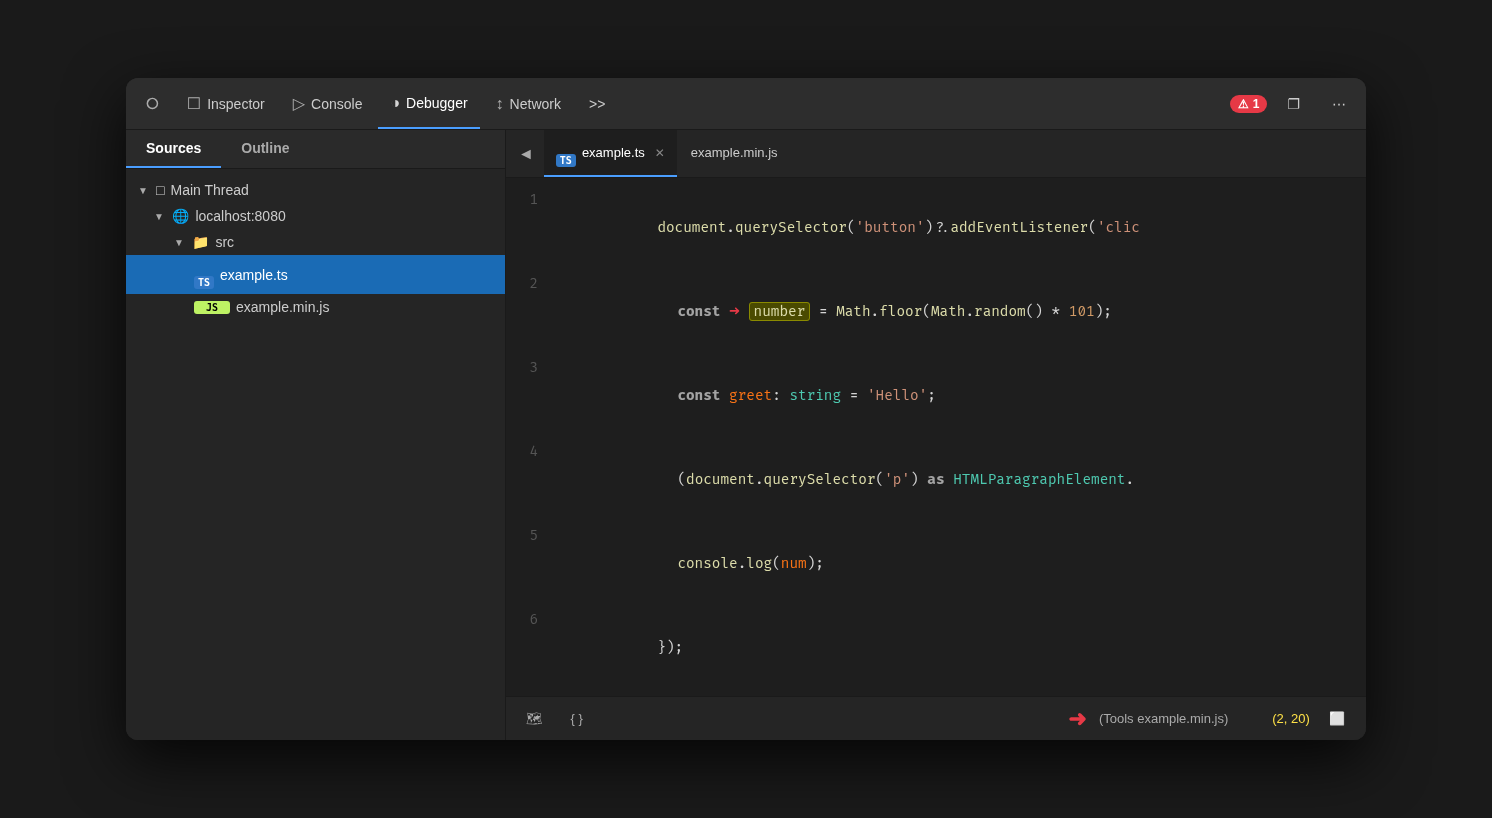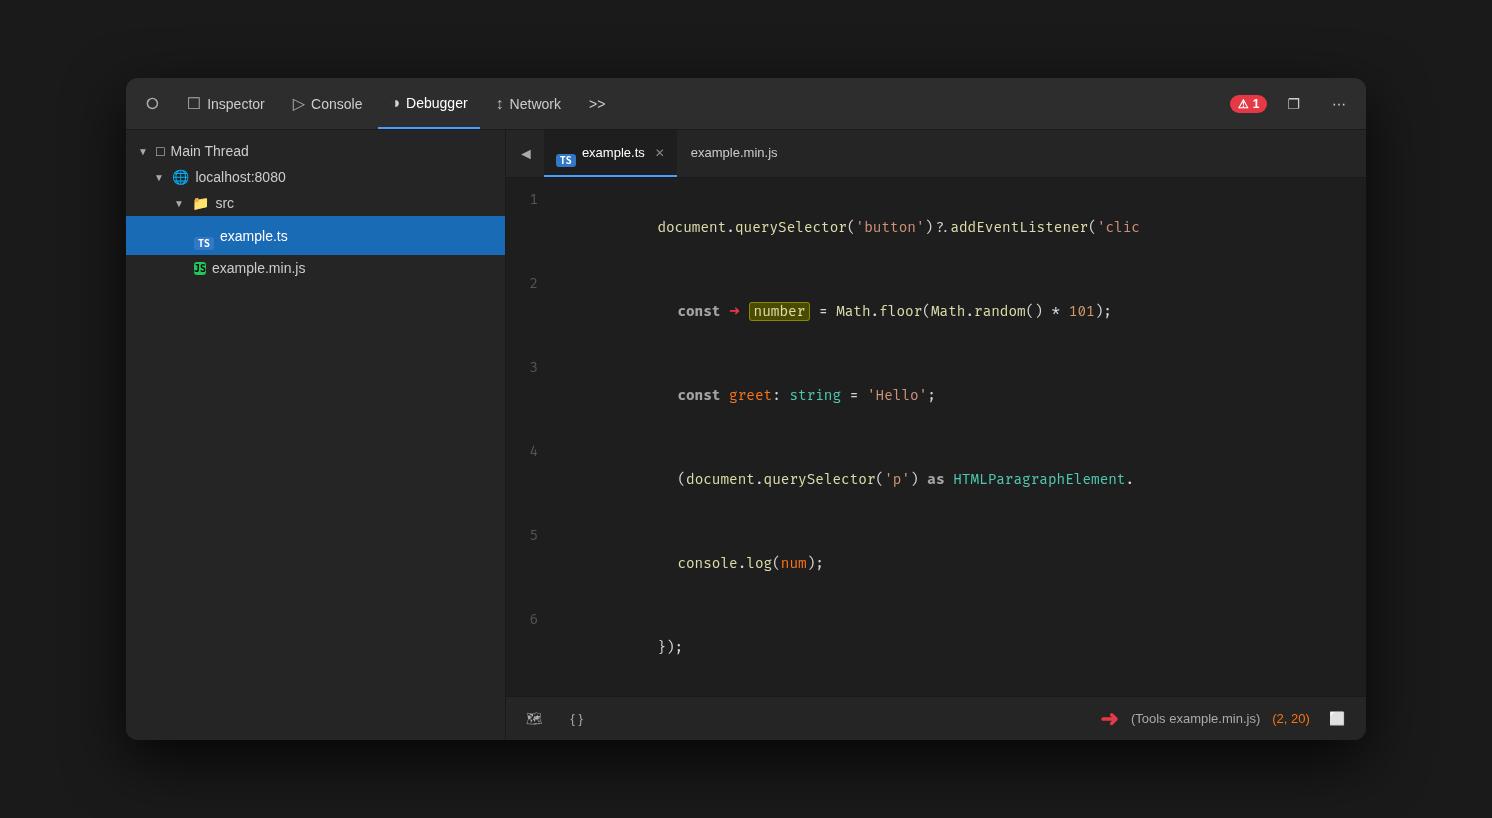--- a/index.html
+++ b/index.html
@@ -183,25 +183,25 @@
       color: white;
       font-size: 10px;
       font-weight: bold;
       padding: 1px 4px;
       border-radius: 3px;
       font-family: monospace;
       margin-top: 16px;
     }
 
     .js-badge {
-      background: #22c55e;
+      background: #bef264;
       color: #000;
       font-size: 10px;
       font-weight: bold;
-      padding: 1px 0;
+      padding: 1px 12px;
       border-radius: 3px;
       font-family: monospace;
     }
 
     
     .editor {
       flex: 1;
       display: flex;
       flex-direction: column;
       background: #1e1e1e;
@@ -325,22 +325,23 @@
       font-size: 22px;
       font-weight: bold;
     }
 
     .footer-source-info {
       color: #aaa;
       font-size: 13px;
     }
 
     .footer-coords {
-      color: #f97316;
+      color: #fde047;
       font-size: 13px;
+      margin-left: 32px;
     }
   </style>
 </head>
 <body>
 
 <div class="window">
 
 
   <div class="toolbar">
     <button class="toolbar-btn">
@@ -376,20 +377,28 @@
       </button>
       <button class="toolbar-btn">
         <span>⋯</span>
       </button>
     </div>
   </div>
 
   <div class="content">
 
     <div class="sidebar">
+      <div class="sidebar-tabs">
+        <div class="sidebar-tab active">
+          <span>Sources</span>
+        </div>
+        <div class="sidebar-tab">
+          <span>Outline</span>
+        </div>
+      </div>
 
       <div class="sidebar-tree">
 
         <div class="tree-item">
           <span class="caret">▼</span>
           <span>□</span>
           <span>Main Thread</span>
         </div>
 
         <div class="tree-item" style="padding-left:28px;">

